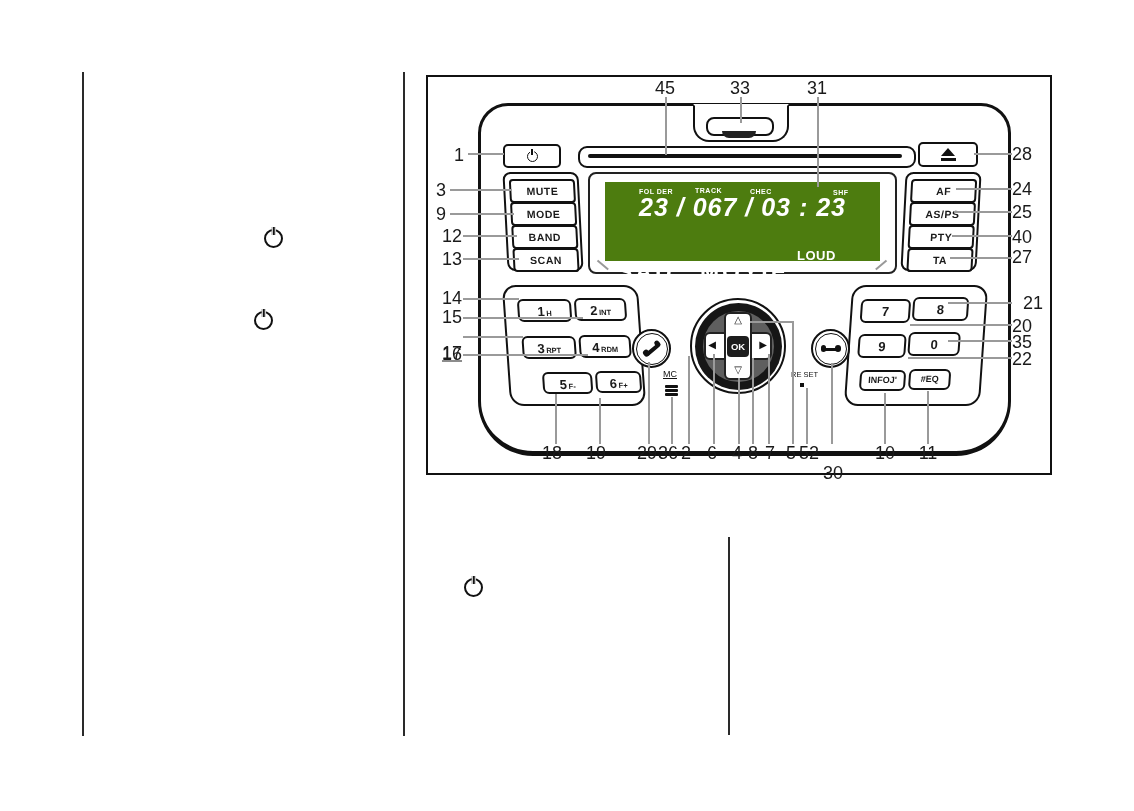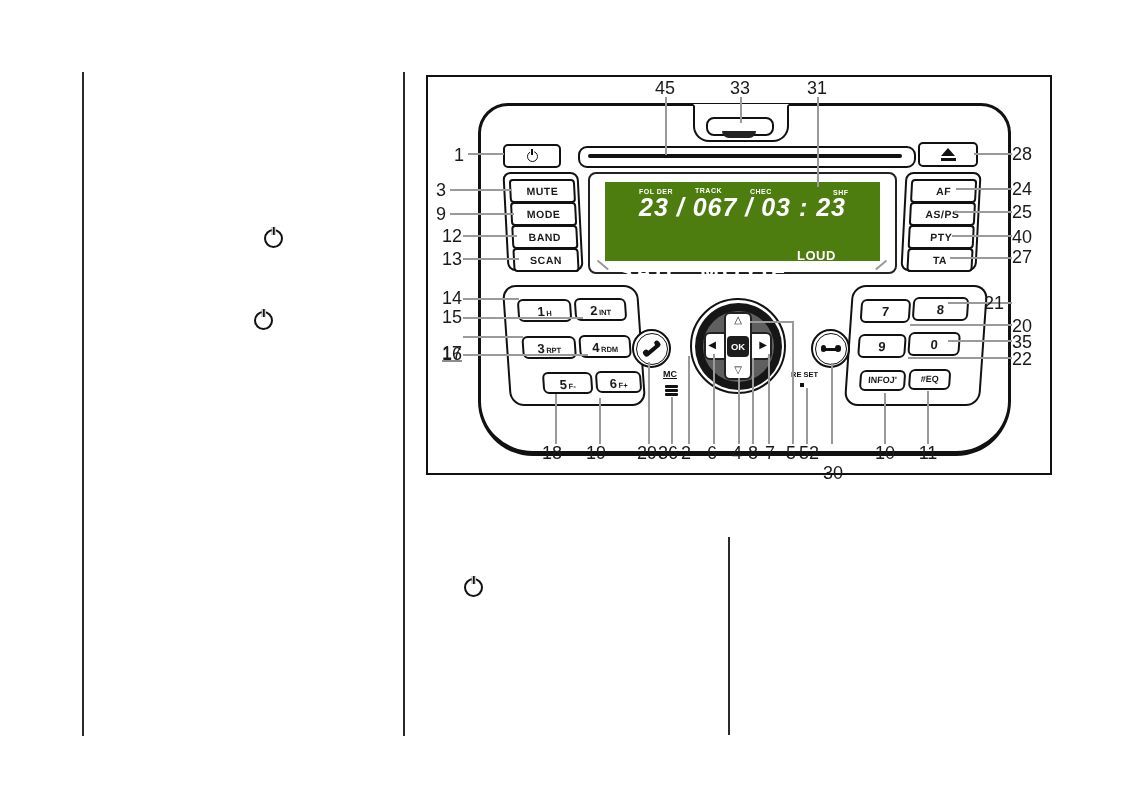--- a/index.html
+++ b/index.html
@@ -53,21 +53,21 @@
   .arr{position:absolute;color:#111;font-size:10px;line-height:10px;transform:translate(-50%,-50%);}
   #okbtn{position:absolute;left:37px;top:37.5px;width:22px;height:21px;background:#1d1d1d;border-radius:4px;
          color:#fff;font-weight:bold;font-size:9.5px;display:flex;align-items:center;justify-content:center;}
   
   .ph{position:absolute;width:35px;height:35px;border:2.5px solid #111;border-radius:50%;background:#fff;}
   .ph .ring{position:absolute;left:1.5px;top:1.5px;right:1.5px;bottom:1.5px;border:1.2px solid #111;border-radius:50%;}
   .hs{position:absolute;left:50%;top:50%;width:20px;height:10px;transform-origin:center;}
   .hs .bar{position:absolute;left:2px;top:4px;width:16px;height:3.5px;background:#111;border-radius:2px;}
   .hs .e1{position:absolute;left:0;top:1px;width:5.5px;height:7px;background:#111;border-radius:3px;}
   .hs .e2{position:absolute;right:0;top:1px;width:5.5px;height:7px;background:#111;border-radius:3px;}
-  .small-lab{position:absolute;font-weight:bold;color:#111;text-align:right;}
+  .small-lab{position:absolute;font-weight:normal;color:#111;text-align:right;}
   .mcbar{position:absolute;width:13px;height:2.5px;background:#111;border-radius:1px;}
   .bev{position:absolute;width:14px;height:1.5px;background:#999;}
 </style>
 </head>
 <body>
 
 <div id="page">
 
   <div class="vrule" style="left:82px;top:72px;height:664px;"></div>
   <div class="vrule" style="left:403px;top:72px;height:664px;"></div>
@@ -289,21 +289,21 @@
   <div class="co" style="left:791px;top:453px;">5</div>
   <div class="co" style="left:809px;top:453px;">52</div>
   <div class="co" style="left:833px;top:453px;margin-top:20px;">30</div>
   <div class="co" style="left:885px;top:453px;">10</div>
   <div class="co" style="left:928px;top:453px;">11</div>
   <div class="co" style="left:1022px;top:154px;">28</div>
   <div class="co" style="left:1022px;top:189px;">24</div>
   <div class="co" style="left:1022px;top:212px;">25</div>
   <div class="co" style="left:1022px;top:237px;">40</div>
   <div class="co" style="left:1022px;top:257px;">27</div>
-  <div class="co" style="left:994px;top:303px;">21</div>
+  <div class="co" style="left:1033px;top:303px;">21</div>
   <div class="co" style="left:1022px;top:326px;">20</div>
   <div class="co" style="left:1022px;top:342px;">35</div>
   <div class="co" style="left:1022px;top:359px;">22</div>
   <div class="co" style="left:665px;top:88px;">45</div>
   <div class="co" style="left:740px;top:88px;">33</div>
   <div class="co" style="left:817px;top:88px;">31</div>
 
 </div>
 
 </body></html>

